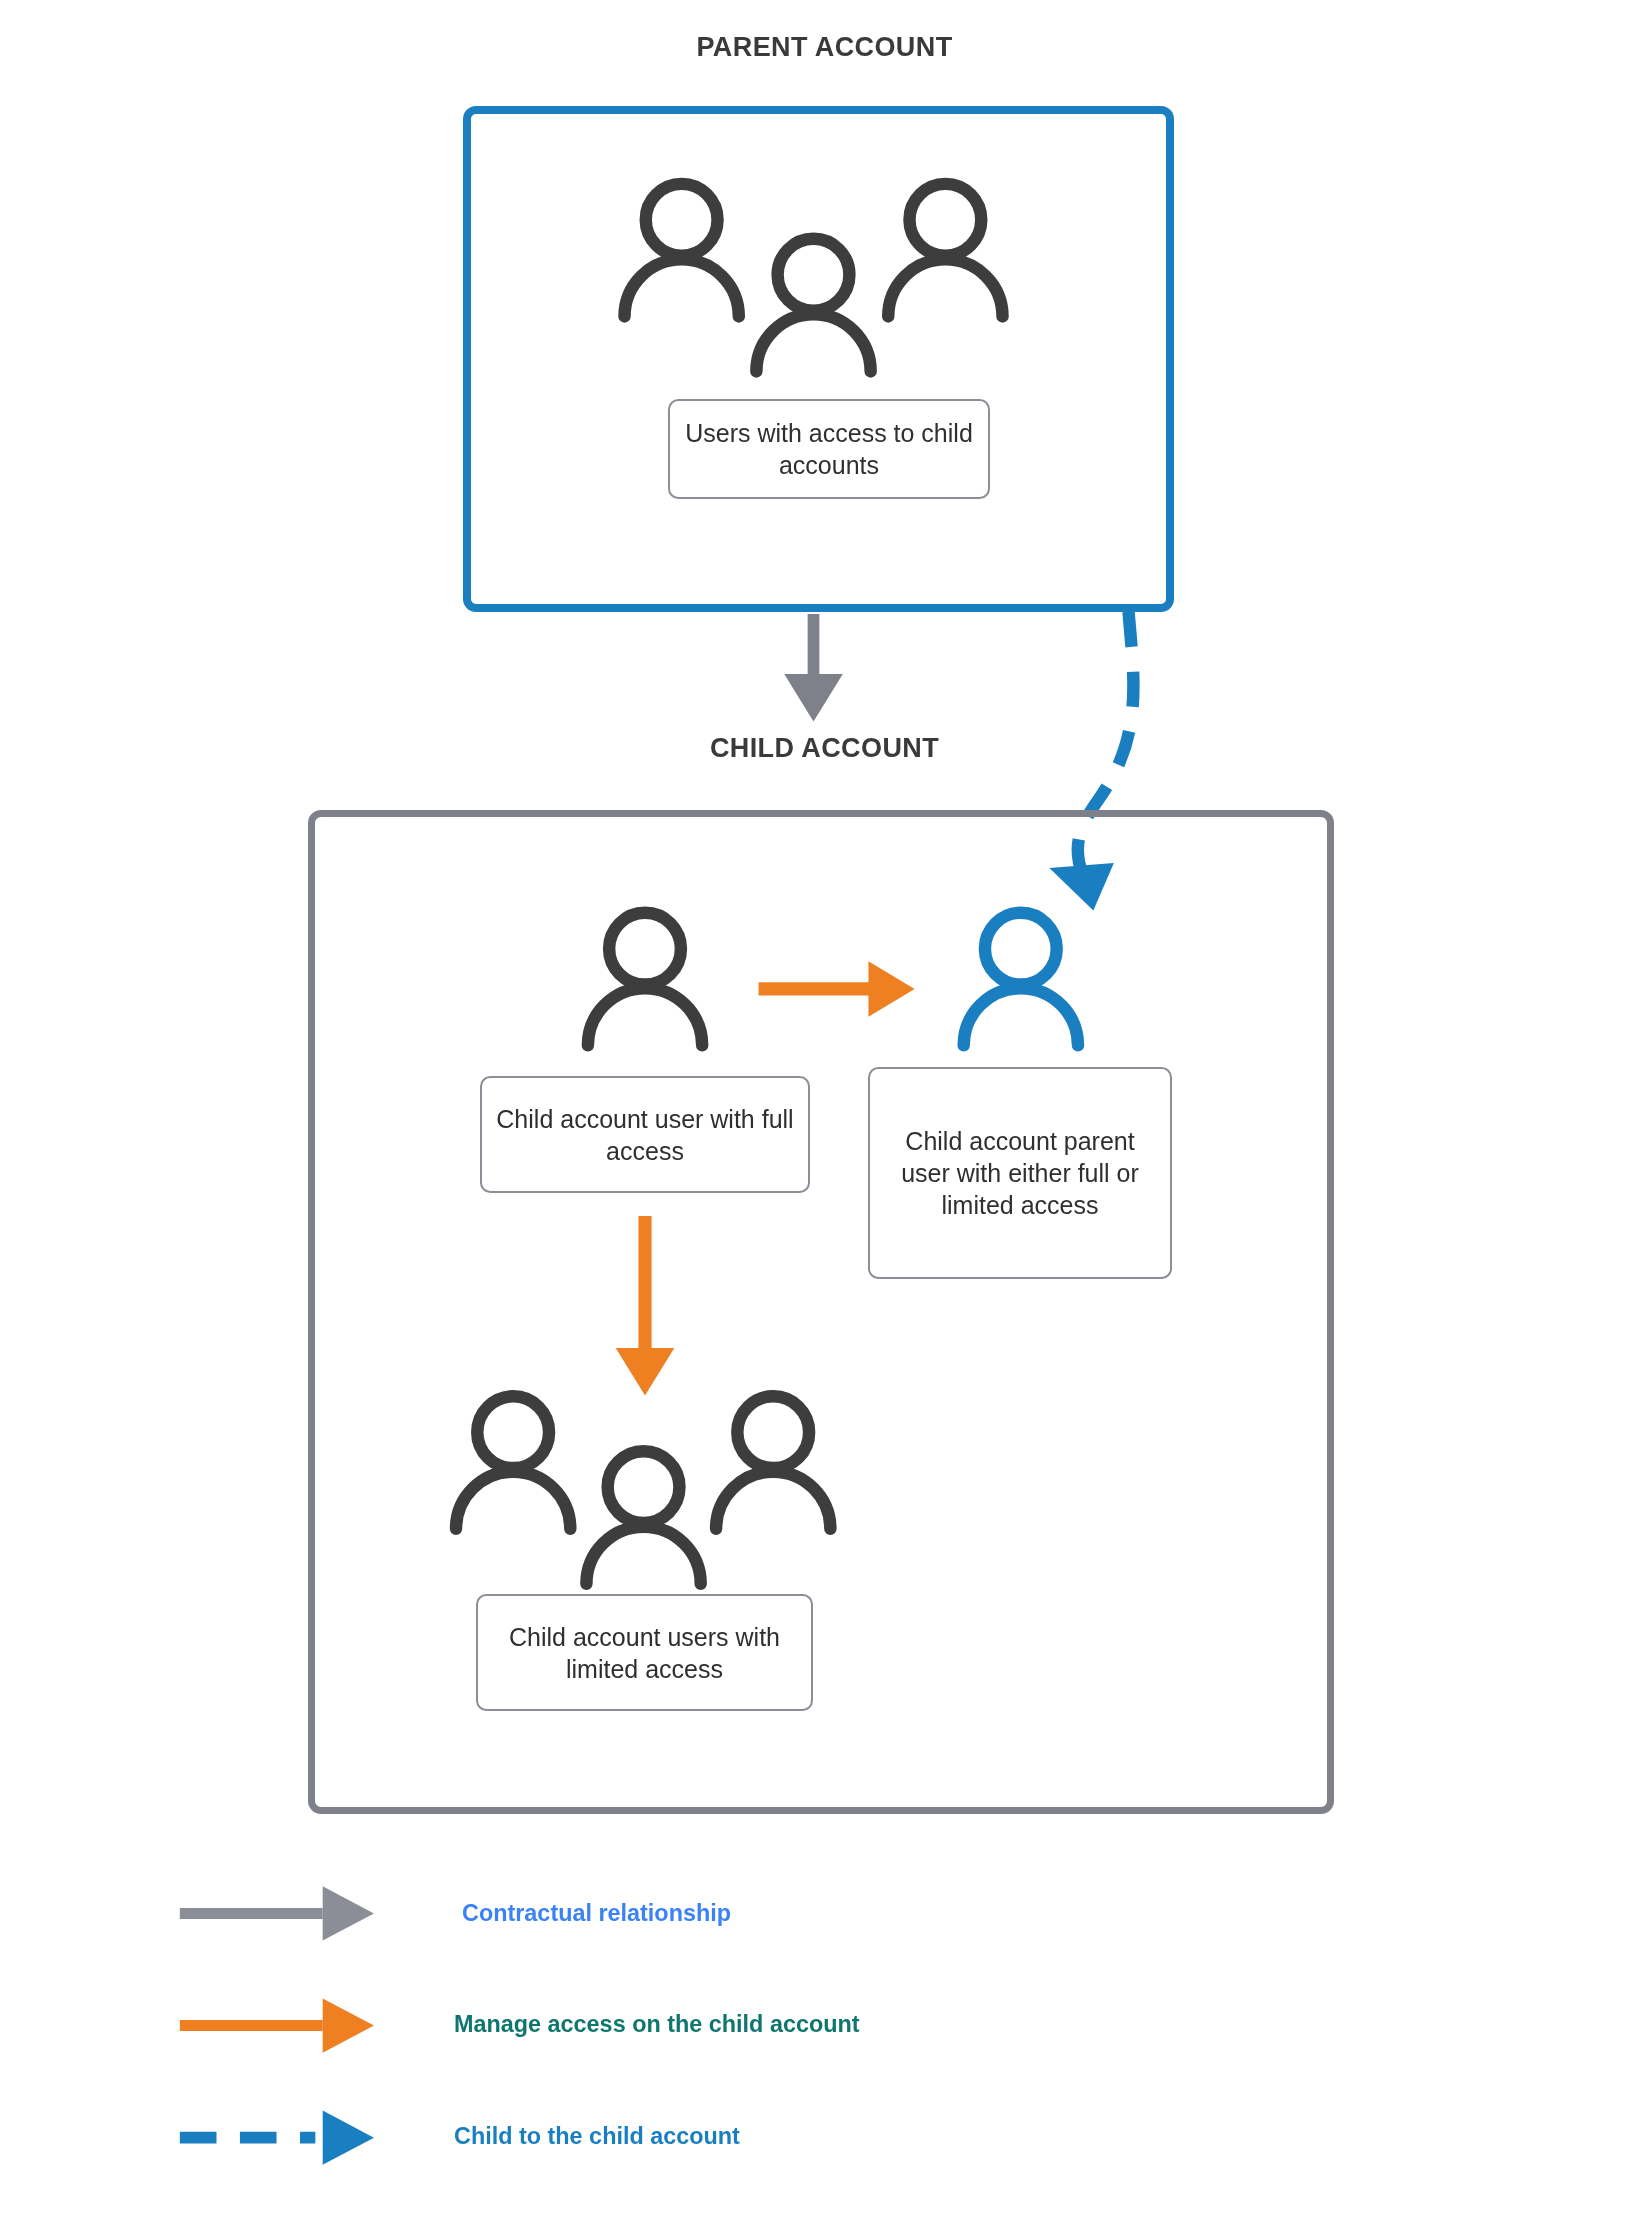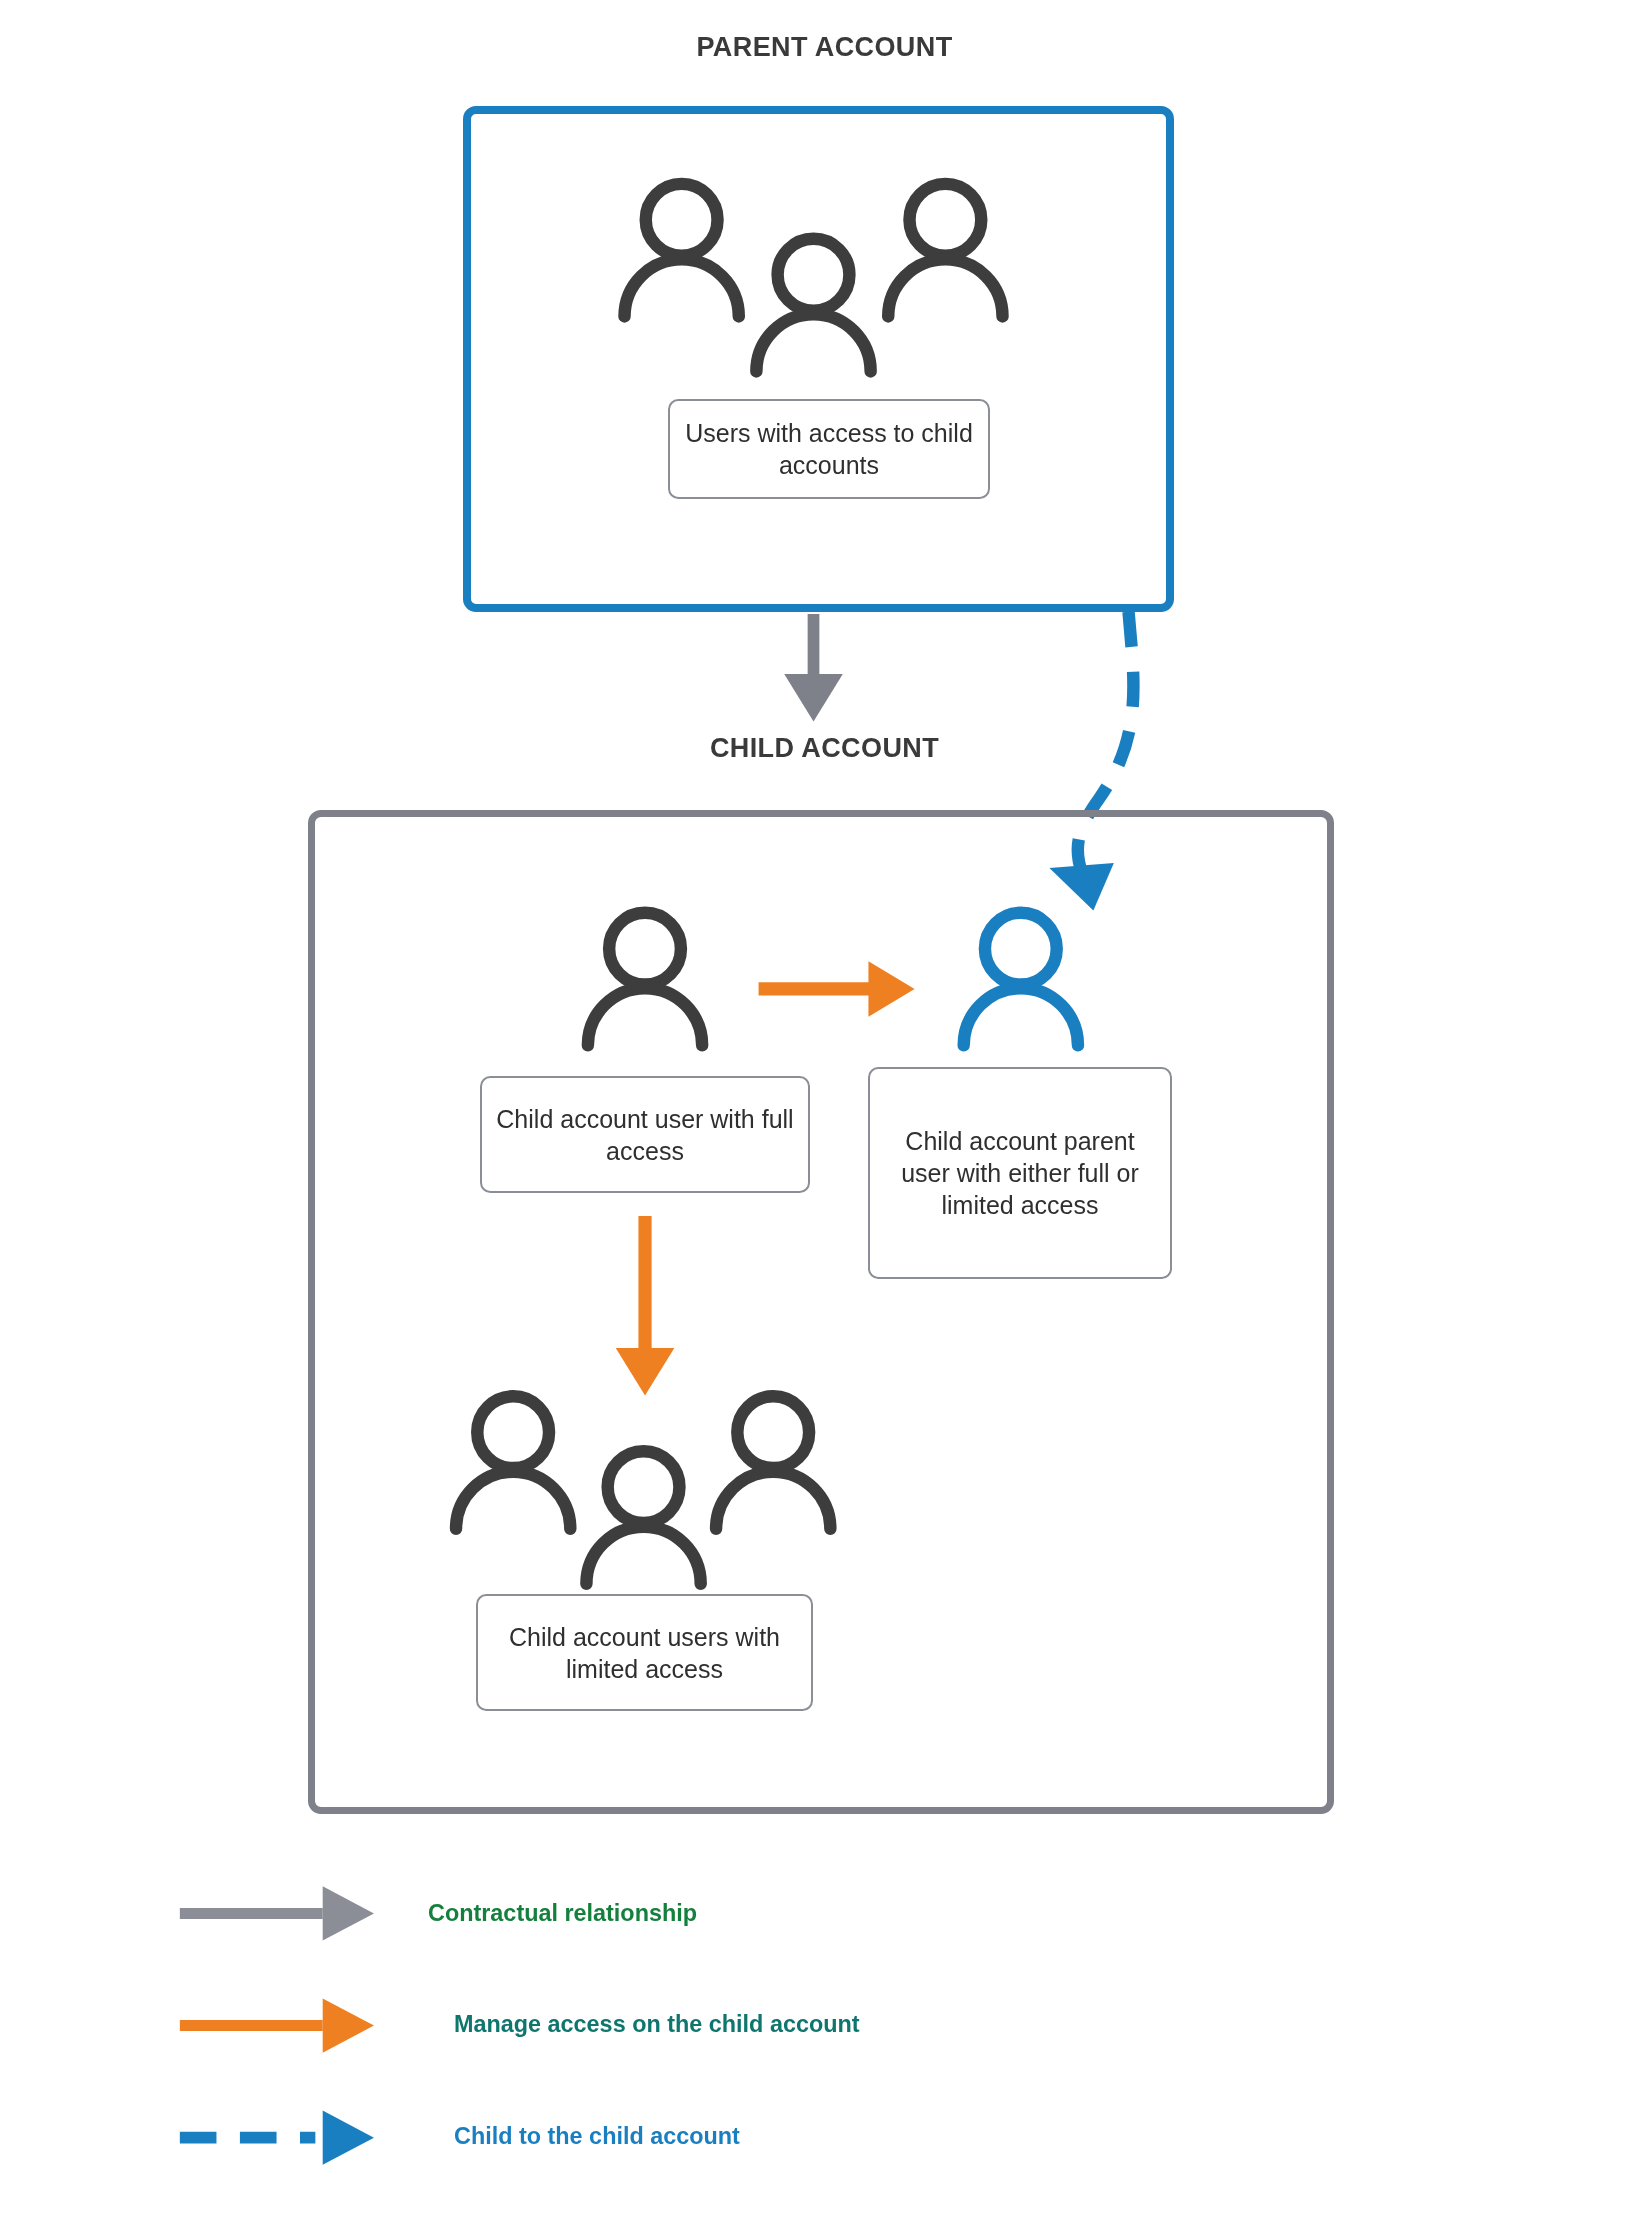--- a/index.html
+++ b/index.html
@@ -74,21 +74,21 @@
   #callout-full-access  { left: 480px;  top: 1076px; width: 330px; height: 117px; }
   #callout-parent-user  { left: 868px; top: 1067px; width: 304px; height: 212px; }
   #callout-limited      { left: 476px;  top: 1594px; width: 337px; height: 117px; }
 
   .legend-item {
     position: absolute;
     font-size: 23.4px;
     font-weight: bold;
     white-space: nowrap;
   }
-  #legend-label-0 { left: 428px; top: 1900px; color: #15803d; }
+  #legend-label-0 { left: 462px; top: 1900px; color: #3b82f6; }
   #legend-label-1 { left: 454px; top: 2011px; color: #0f766e; }
   #legend-label-2 { left: 454px; top: 2123px; color: #1a7fc1; }
 </style>
 </head>
 <body>
 
 <svg id="diagram" viewBox="0 0 2250 3040" xmlns="http://www.w3.org/2000/svg">
 
   <g fill="none" stroke="#3d3d3d" stroke-width="17">
 

